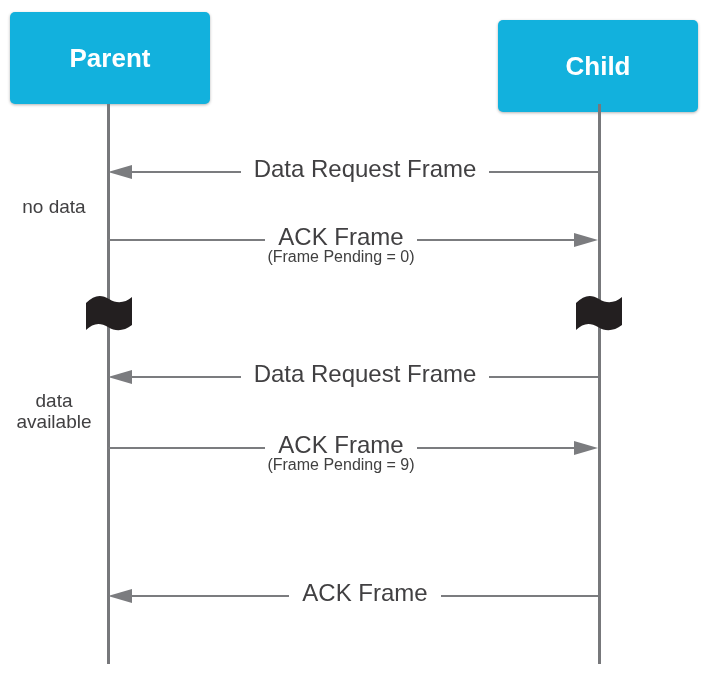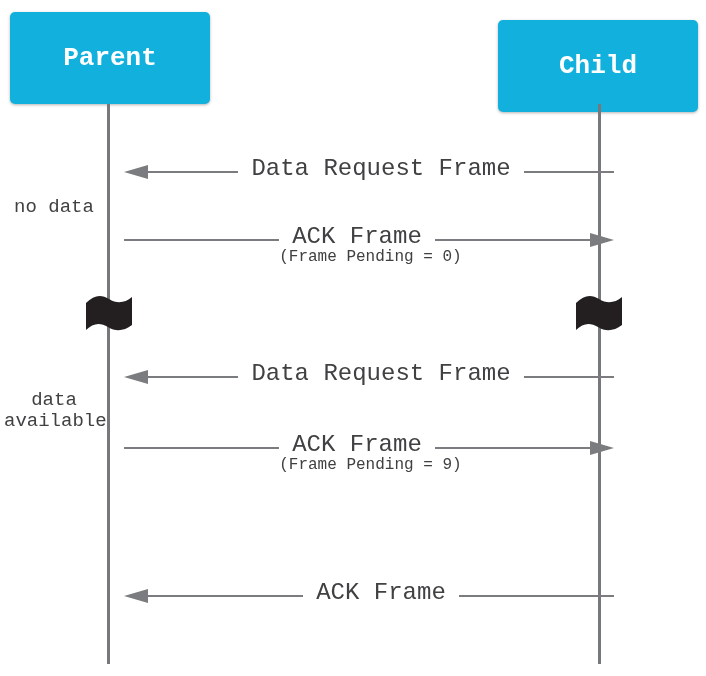--- a/index.html
+++ b/index.html
@@ -1,40 +1,40 @@
 <!DOCTYPE html>
 <html><head>
 <meta charset="utf-8">
 <style>
   html,body{margin:0;padding:0;background:#ffffff;}
   .stage{
     position:relative;
     width:706px;height:676px;
     background:#ffffff;
-    font-family:Liberation Mono, monospace;
+    font-family:Liberation Sans, sans-serif;
     overflow:hidden;
     border-radius:19px;
   }
   
   .actor{
     position:absolute;top:12px;width:200px;height:92px;
     background:#12b1dd;border-radius:5px;
     display:flex;align-items:center;justify-content:center;
     color:#ffffff;font-size:26px;font-weight:bold;
     box-shadow:0 1px 3px rgba(0,0,0,0.30);
   }
   .actor.parent{left:10px;}
   .actor.child{left:498px;margin-top:8px;}
   
   .lifeline{position:absolute;top:104px;height:560px;width:3px;background:#77787b;}
   .lifeline.parent-line{left:107px;}
   .lifeline.child-line{left:598px;}
   
   .msg{
-    position:absolute;left:124px;width:490px;height:30px;
+    position:absolute;left:108px;width:490px;height:30px;
     display:flex;align-items:center;
   }
   .seg{flex:1 1 0;height:2.5px;background:#7b7c7f;}
   .ah{width:0;height:0;flex:none;}
   .ah.left{border-top:7px solid transparent;border-bottom:7px solid transparent;border-right:24px solid #7b7c7f;}
   .ah.right{border-top:7px solid transparent;border-bottom:7px solid transparent;border-left:24px solid #7b7c7f;}
   .mlabel{
     flex:none;position:relative;top:-4px;padding:0 13px;
     font-size:24px;line-height:27px;color:#414042;white-space:nowrap;
     text-align:center;

